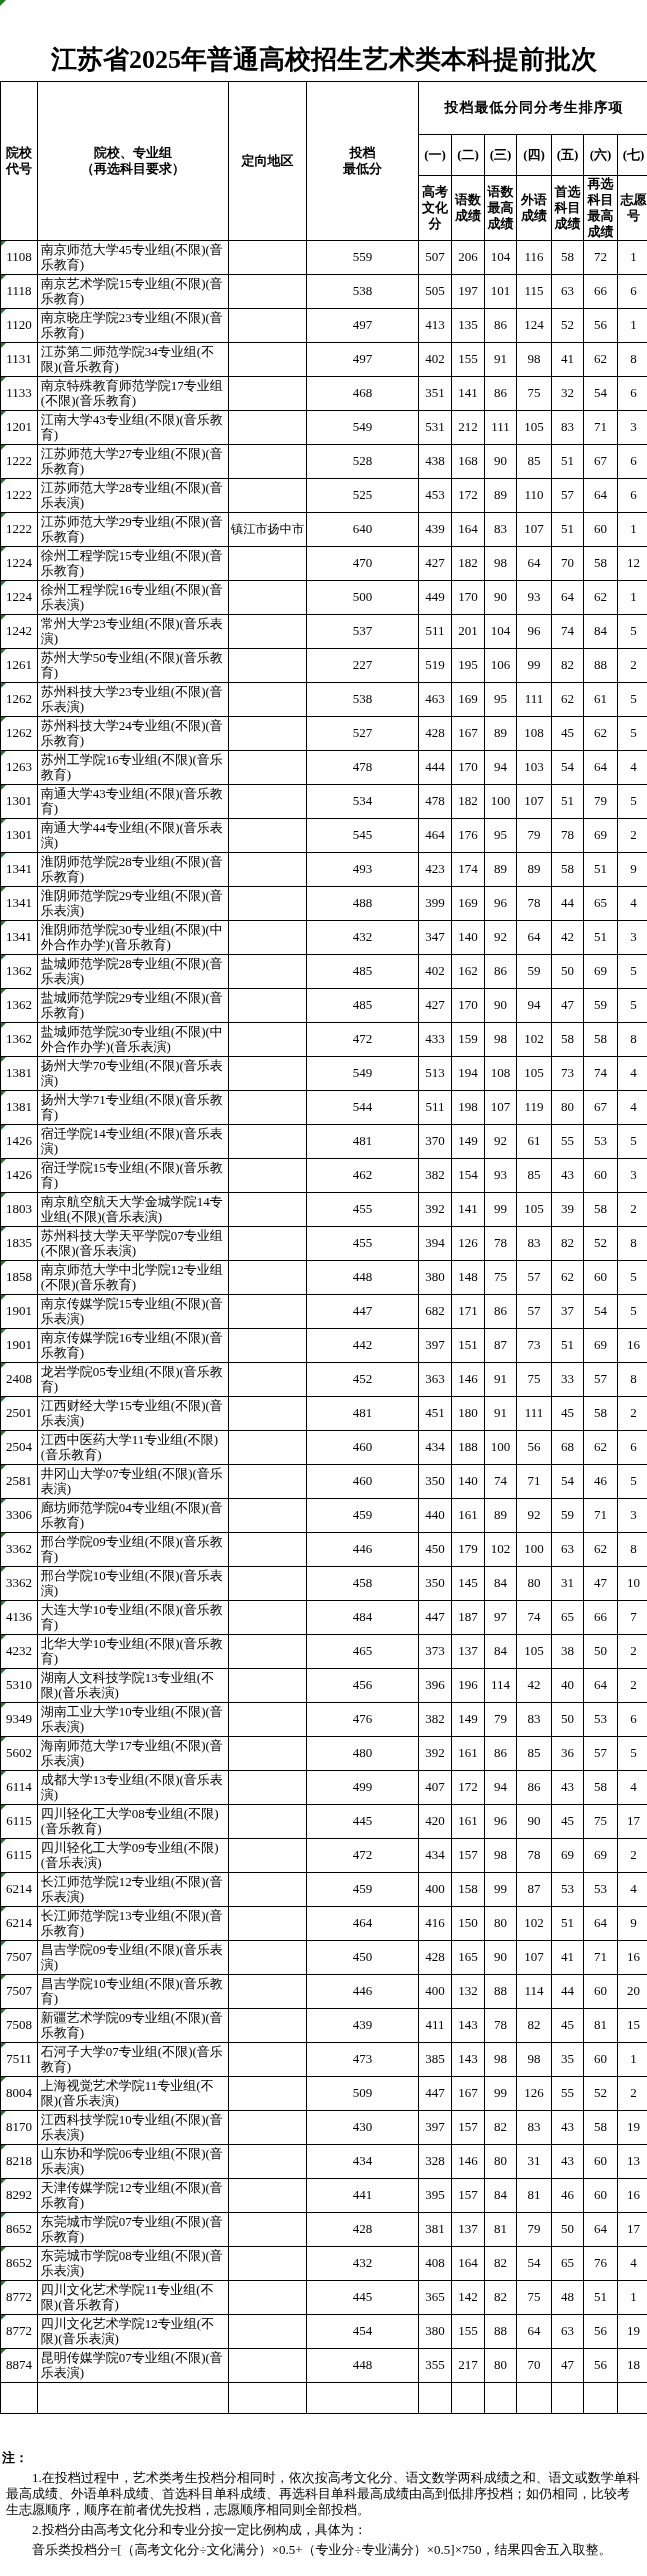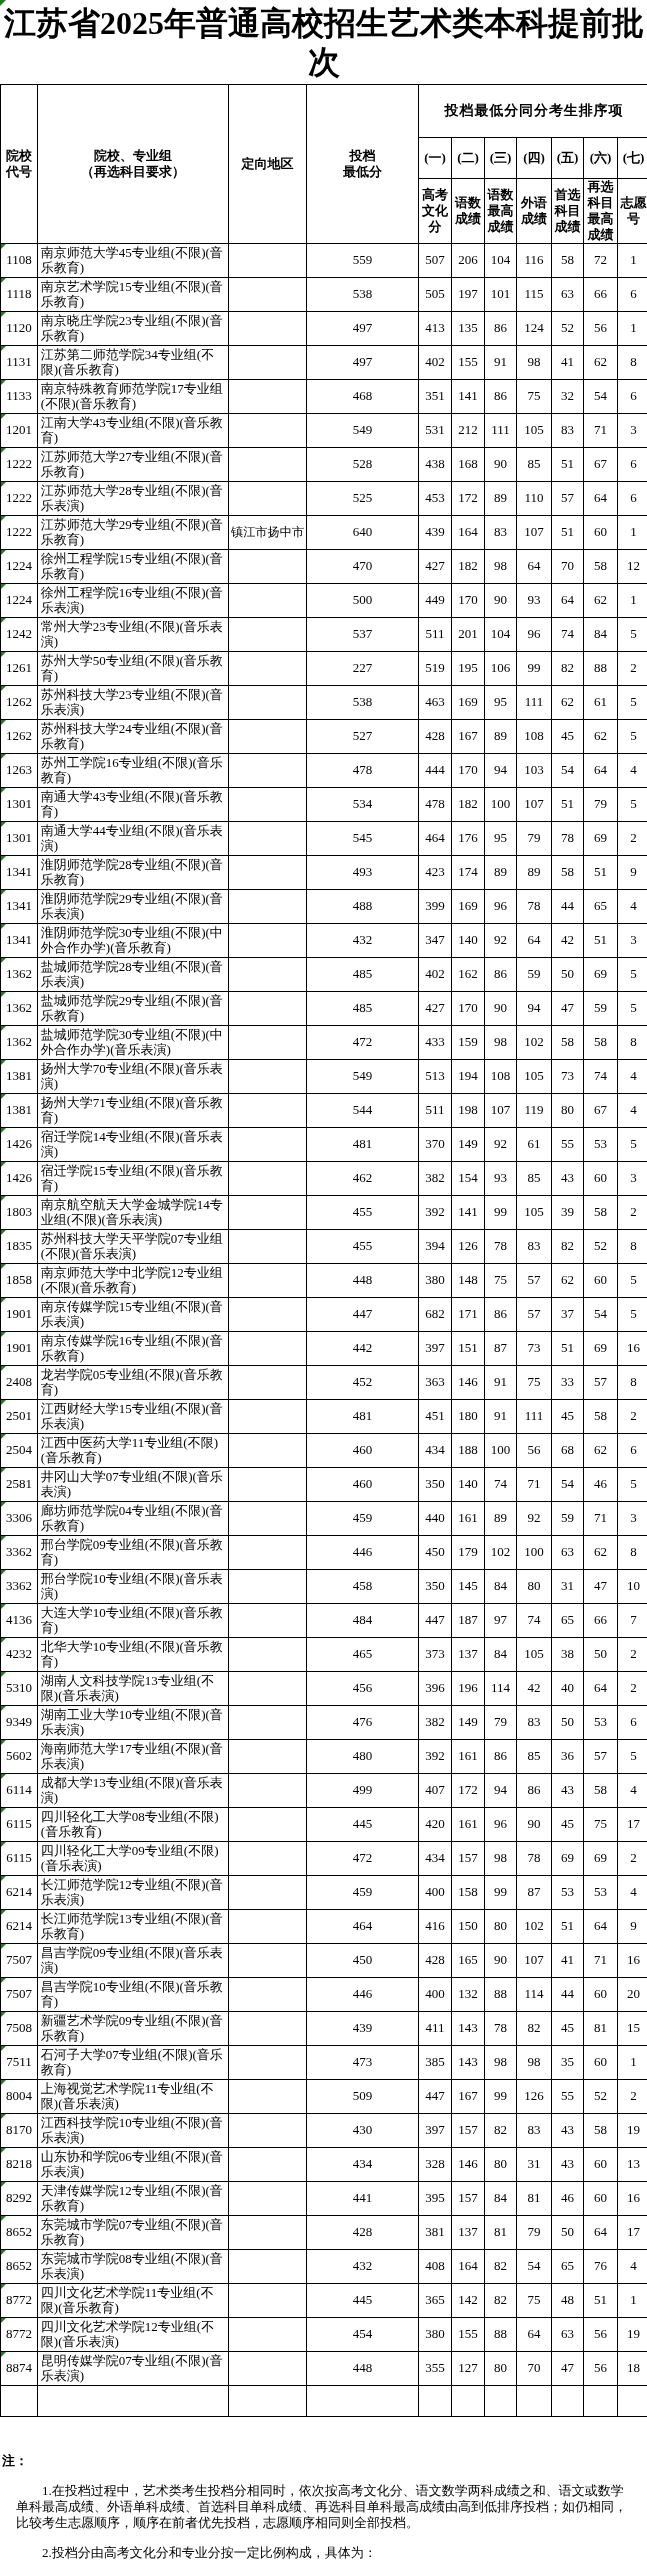--- a/index.html
+++ b/index.html
@@ -6,21 +6,21 @@
   body {
     width:648px; height:2576px; overflow:hidden;
     background:#ffffff; color:#000;
     font-family:"Liberation Serif","DejaVu Serif",serif;
     position:relative;
   }
   .corner-flag{
     position:absolute; top:0; left:0; width:0; height:0;
     border-top:6.6px solid #1e7d1e; border-right:6.6px solid transparent;
   }
-  .title{ text-align:center; font-weight:bold; font-size:32px; line-height:39px; padding-top:4px; }
+  .title{ text-align:center; font-weight:bold; font-size:26px; line-height:39px; padding-top:24px;margin-top:16px; }
   table.grid{
     border-collapse:collapse; table-layout:fixed; width:648px; margin-top:1.9px;
   }
   table.grid th, table.grid td{ border:0.9px solid #000; overflow:hidden; }
   thead th{
     font-weight:bold; font-size:13px; text-align:center; vertical-align:middle;
     white-space:pre-line; line-height:16px; padding:0 0.9px;
   }
   tr.h-group{ height:53px; }
   tr.h-nums{ height:41px; }
@@ -32,21 +32,21 @@
   td.c-code{ text-align:center; position:relative; }
   .tri{
     position:absolute; top:0; left:0; width:0; height:0;
     border-top:5.6px solid #1e7d1e; border-right:5.6px solid transparent;
   }
   td.c-school{ text-align:left; padding:0.9px 2.8px; line-height:15px; word-break:break-all; }
   td.c-region{ text-align:center; font-size:12.2px; white-space:nowrap; padding:0; }
   td.c-min, td.c-n{ text-align:center; }
   .notes{ margin-top:36px; font-size:13px; line-height:16px; padding:0 1.9px; }
   .notes-label{ font-weight:bold; }
-  .notes p{ margin:14px; text-indent:2em; }
+  .notes p{ margin:4px; text-indent:2em; }
 </style>
 </head>
 <body>
 
 <div class="corner-flag"></div>
 
 <div class="title">
   <div>江苏省2025年普通高校招生艺术类本科提前批次</div>
 </div>
 
@@ -900,21 +900,21 @@
     <td class="c-n">63</td>
     <td class="c-n">56</td>
     <td class="c-n">19</td>
   </tr>
       <tr>
     <td class="c-code"><span class="tri"></span><span class="code-val">8874</span></td>
     <td class="c-school">昆明传媒学院07专业组(不限)(音乐表演)</td>
     <td class="c-region"></td>
     <td class="c-min">448</td>
     <td class="c-n">355</td>
-    <td class="c-n">127</td>
+    <td class="c-n">217</td>
     <td class="c-n">80</td>
     <td class="c-n">70</td>
     <td class="c-n">47</td>
     <td class="c-n">56</td>
     <td class="c-n">18</td>
   </tr>
       <tr class="empty-row">
     <td class="c-code"><span class="code-val"></span></td>
     <td class="c-school"></td>
     <td class="c-region"></td>

